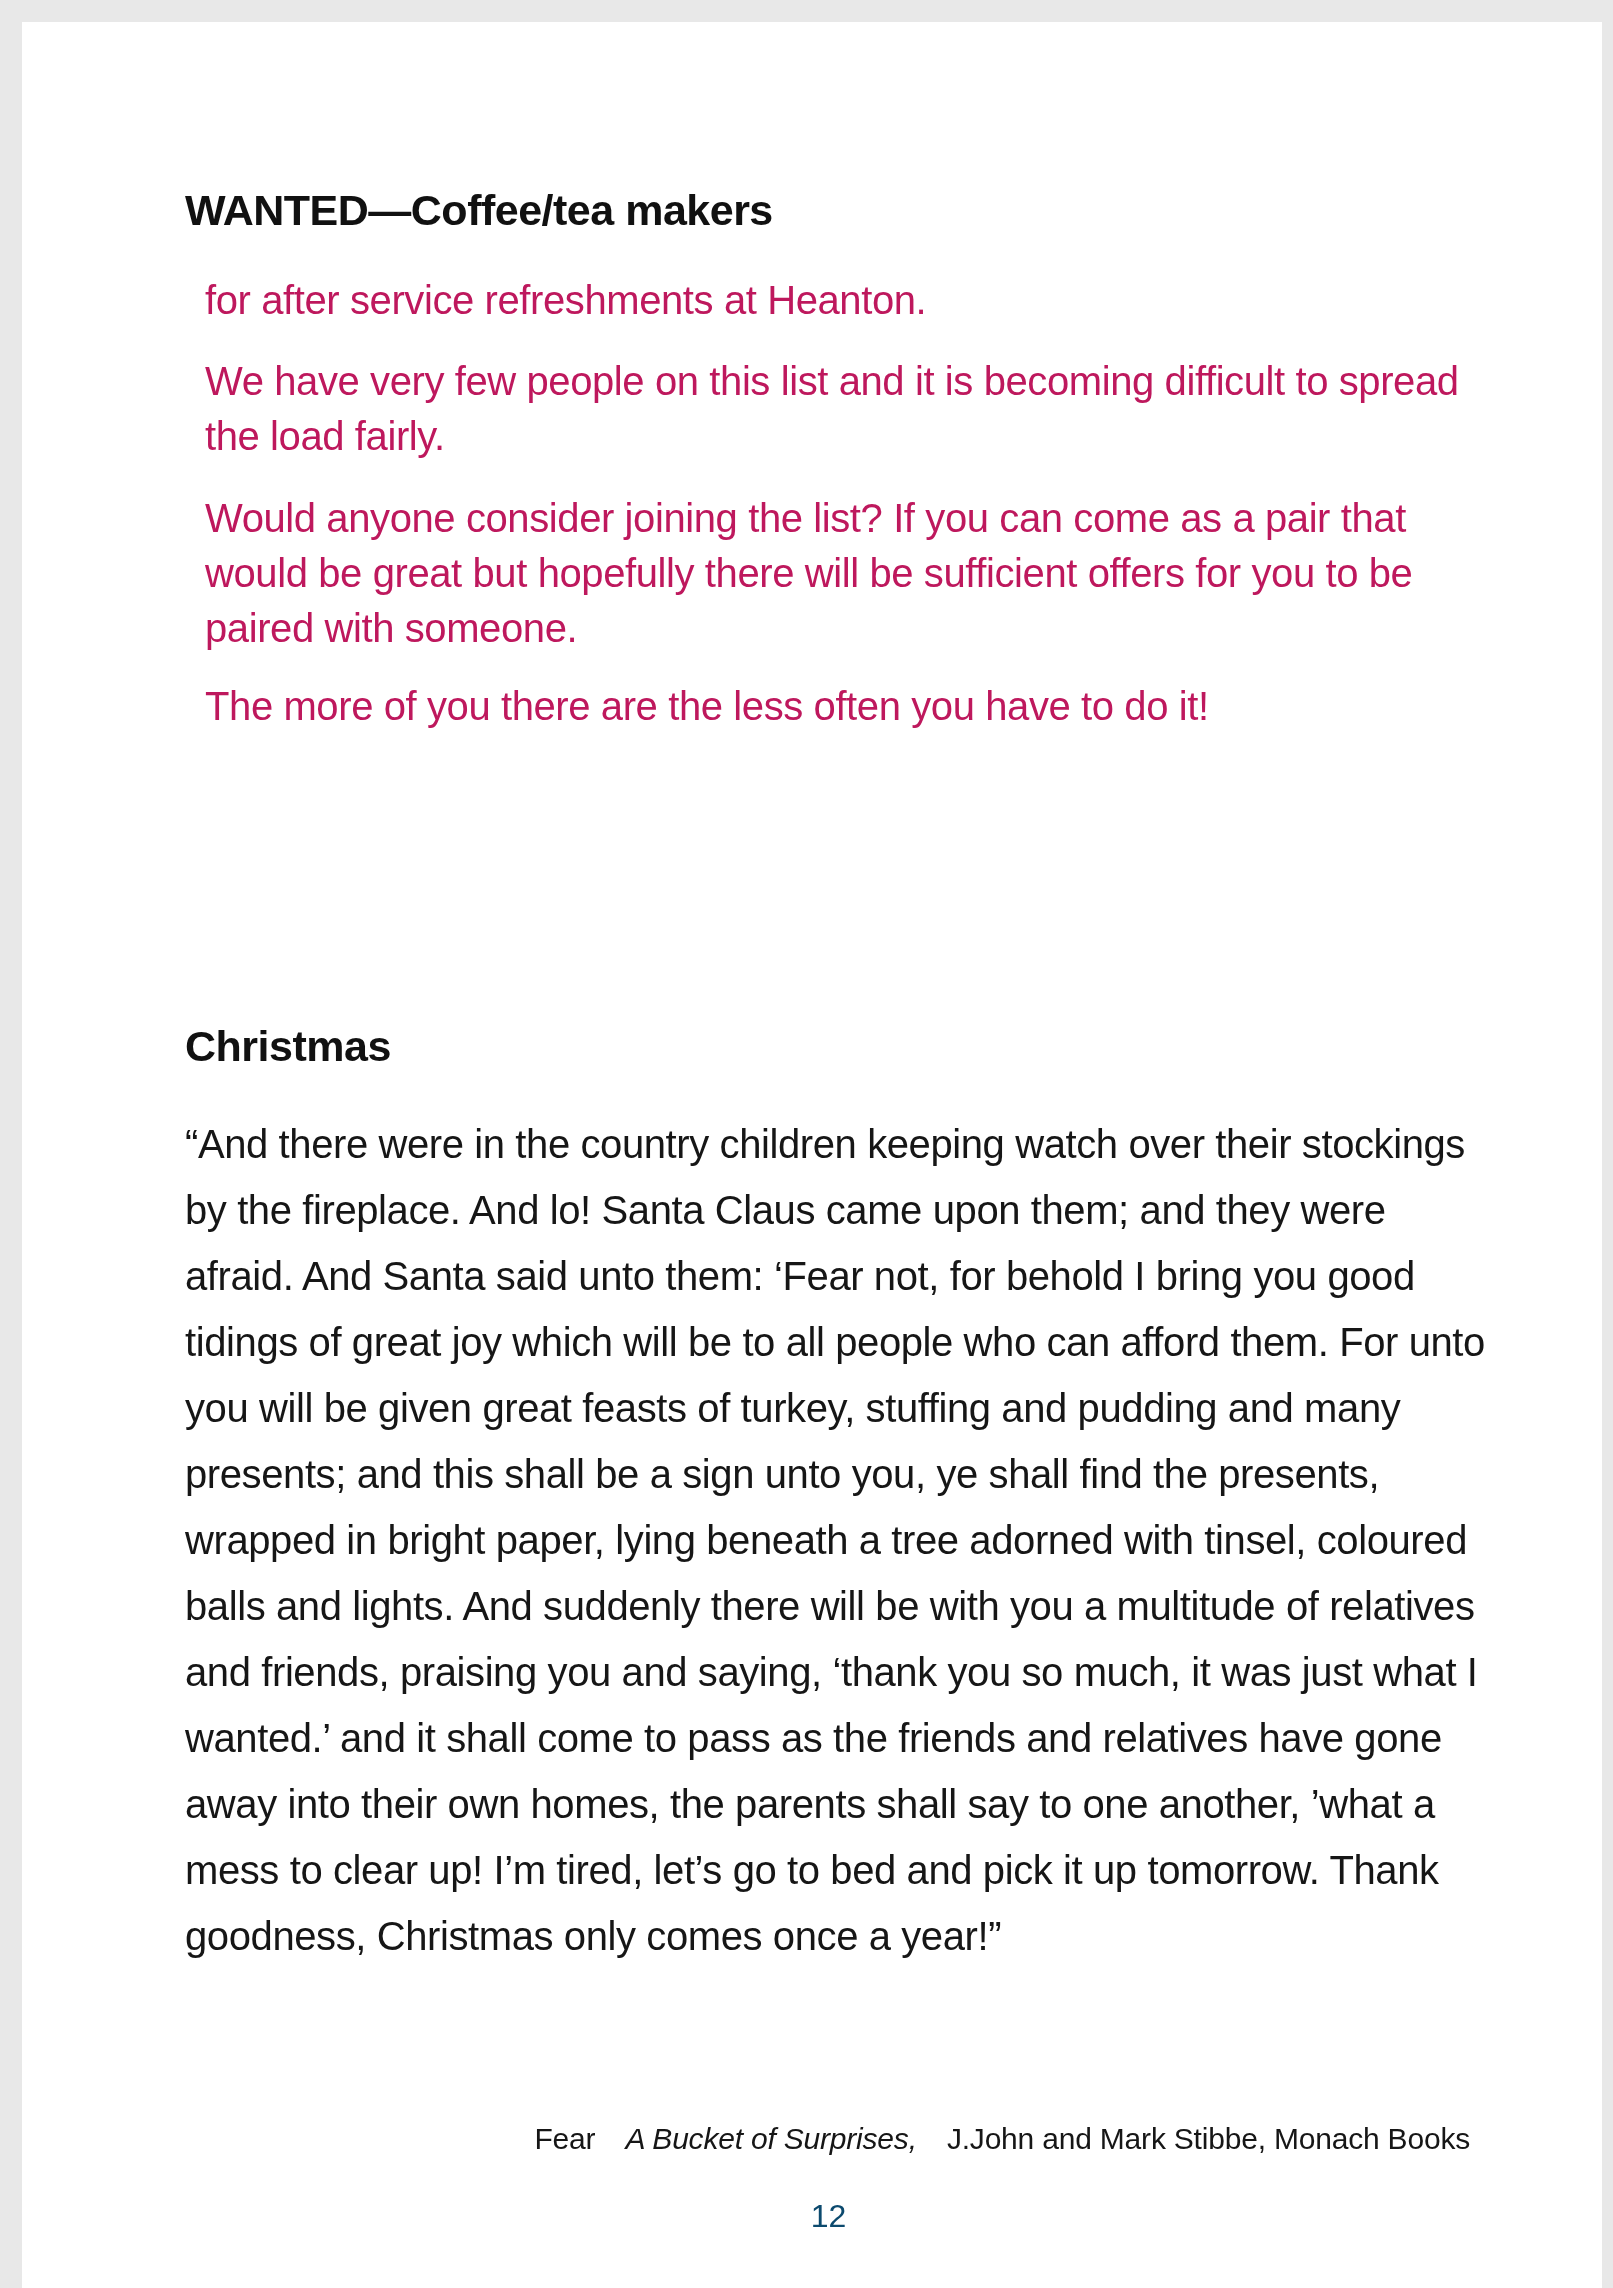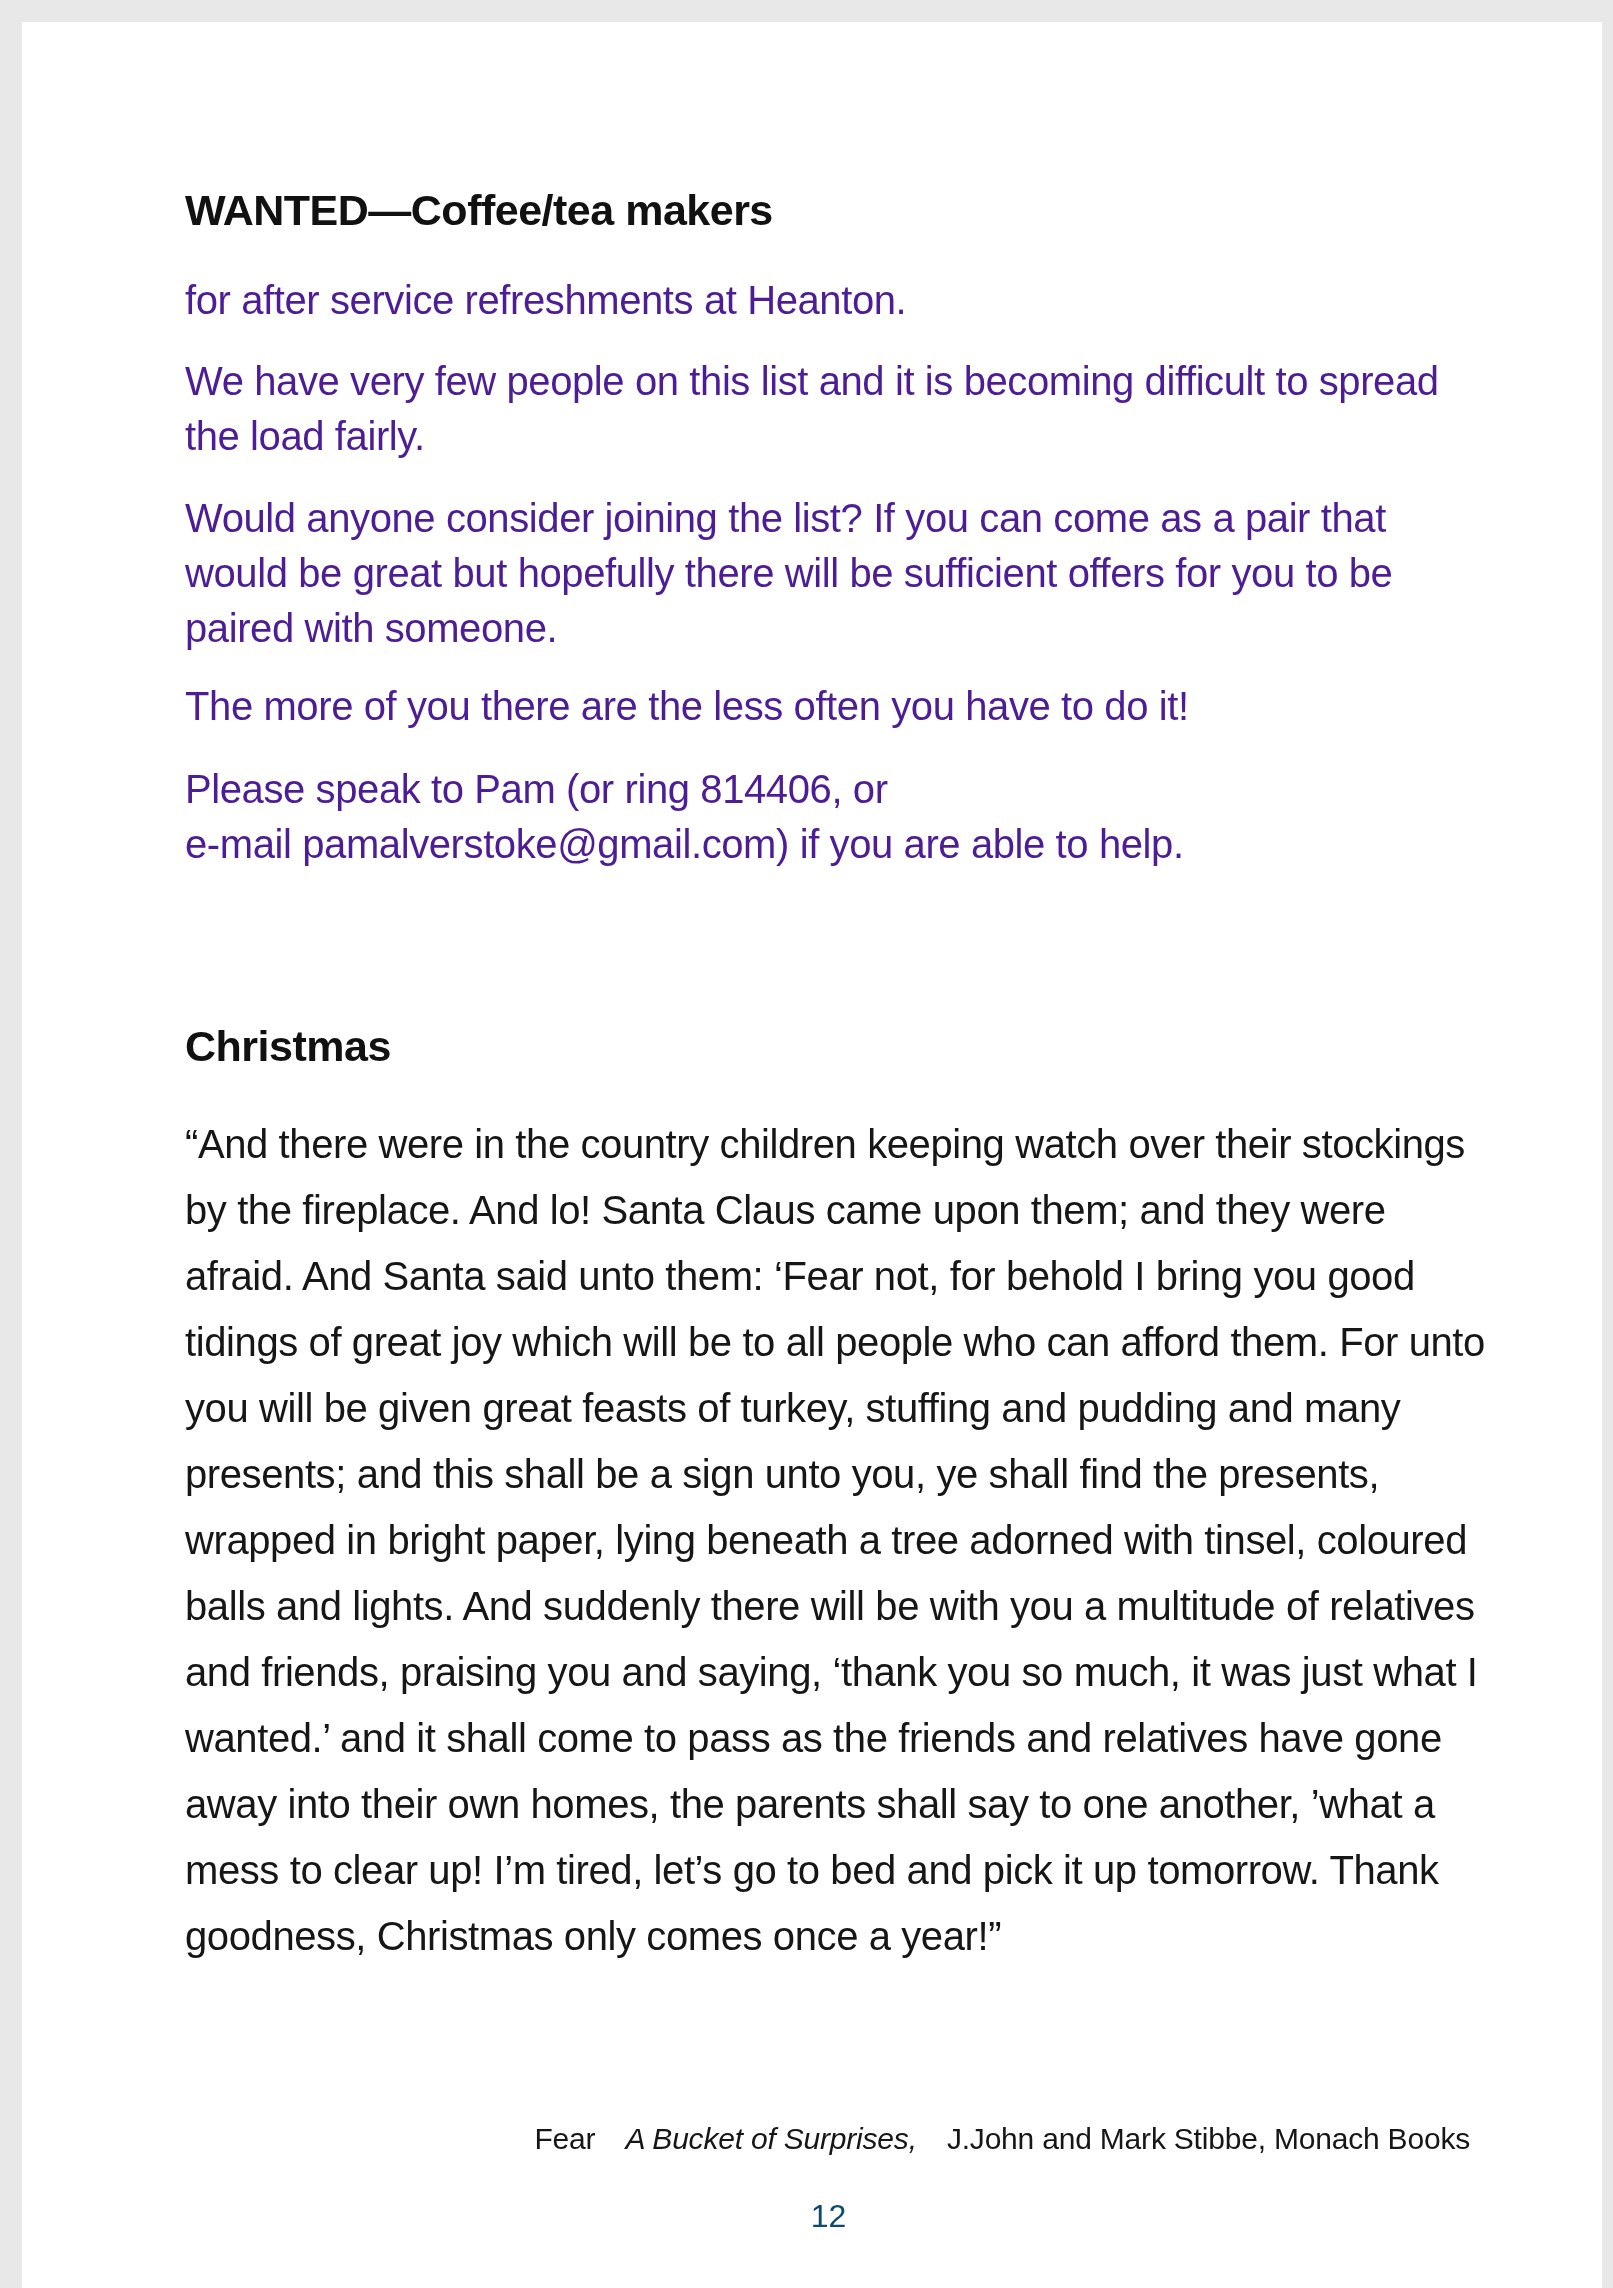--- a/index.html
+++ b/index.html
@@ -19,21 +19,22 @@
     font-size: 43px;
     line-height: 1.15;
     letter-spacing: -0.5px;
     color: #111111;
   }
   .body-text {
     font-size: 40px;
     line-height: 55px;
     letter-spacing: -0.4px;
     white-space: pre-line;
-    color: #4c1d95;
+    color: #be185d;
+    margin-left: 20px;
   }
   .long-text {
     font-size: 40px;
     line-height: 66px;
     letter-spacing: -0.4px;
     color: #161616;
   }
   .attribution {
     font-size: 30px;
     line-height: 1.2;
@@ -66,22 +67,20 @@
   <div class="abs section-title" style="top: 153px;">WANTED—Coffee/tea makers</div>
 
   <div class="abs body-text" style="top: 240px;">for after service refreshments at Heanton.</div>
 
   <div class="abs body-text" style="top: 321px;">We have very few people on this list and it is becoming difficult to spread the load fairly.</div>
 
   <div class="abs body-text" style="top: 458px;">Would anyone consider joining the list?  If you can come as a pair that would be great but hopefully there will be sufficient offers for you to be paired with someone.</div>
 
   <div class="abs body-text" style="top: 646px;">The more of you there are the less often you have to do it!</div>
 
-  <div class="abs body-text" style="top: 729px;">Please speak to Pam (or ring 814406, or
-e-mail pamalverstoke@gmail.com) if you are able to help.</div>
 
   <div class="abs section-title" style="top: 989px;">Christmas</div>
 
   <div class="abs long-text" style="top: 1078px;">“And there were in the country children keeping watch over their stockings by the fireplace. And lo! Santa Claus came upon them; and they were afraid. And Santa said unto them: ‘Fear not, for behold I bring you good tidings of great joy which will be to all people who can afford them. For unto you will be given great feasts of turkey, stuffing and pudding and many presents; and this shall be a sign unto you, ye shall find the presents, wrapped in bright paper, lying beneath a tree adorned with tinsel, coloured balls and lights. And suddenly there will be with you a multitude of relatives and friends, praising you and saying, ‘thank you so much, it was just what I wanted.’ and it shall come to pass as the friends and relatives have gone away into their own homes, the parents shall say to one another, ’what a mess to clear up! I’m tired, let’s go to bed and pick it up tomorrow. Thank goodness, Christmas only comes once a year!”</div>
 
   <div class="abs attribution" style="top: 2088px; width: 1318px;">
     <span>Fear </span><span class="ital">A Bucket of Surprises,</span><span> J.John and Mark Stibbe, Monach Books</span>
   </div>
 
   <div class="abs page-number" style="top: 2165px;">12</div>

